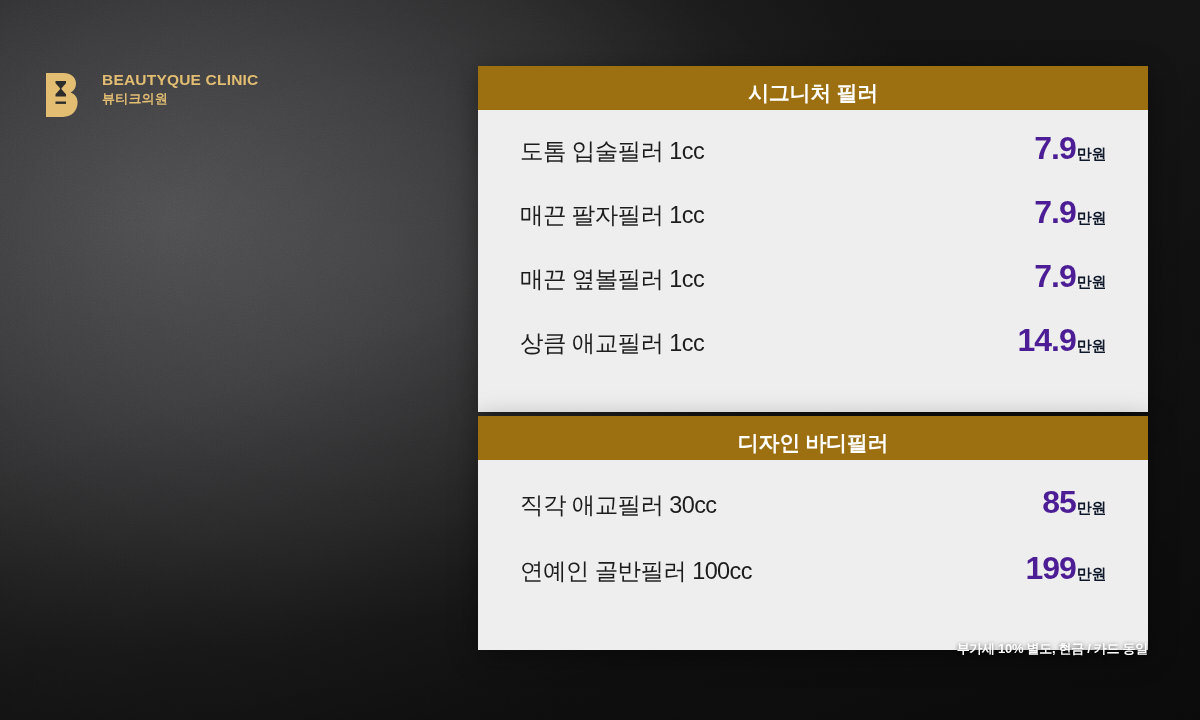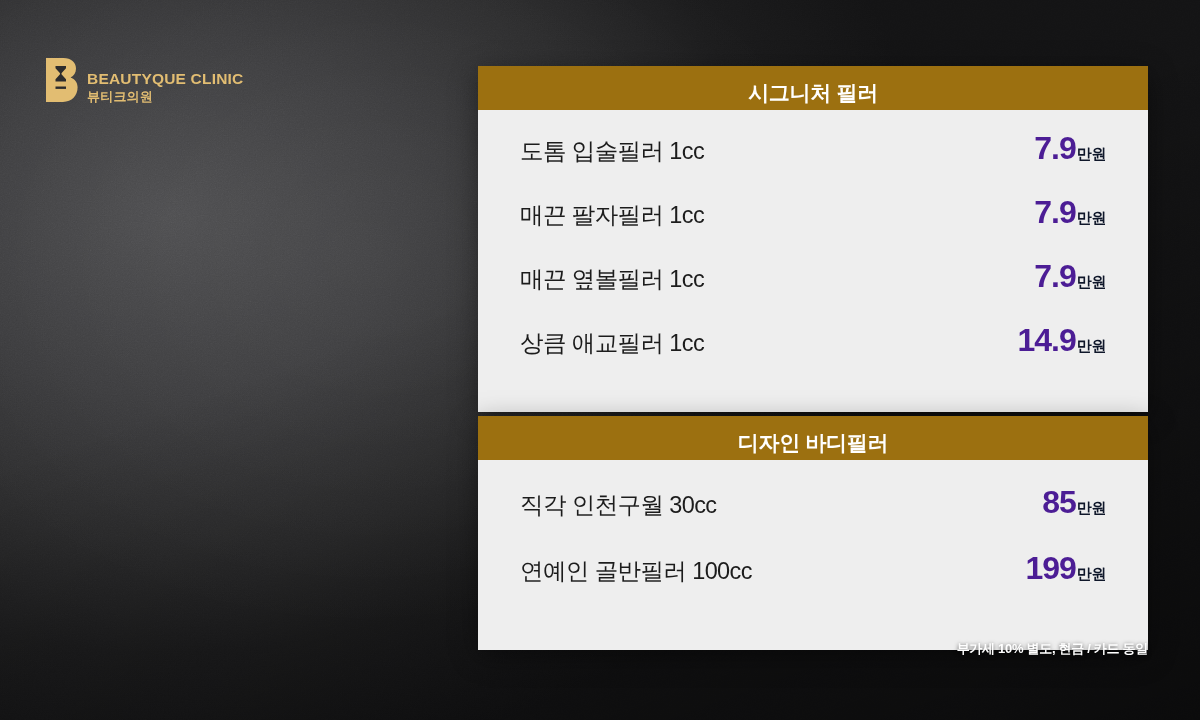--- a/index.html
+++ b/index.html
@@ -36,24 +36,24 @@
     pointer-events: none;
     background:
       radial-gradient(ellipse 900px 700px at 30% 35%, rgba(255,255,255,.045) 0%, rgba(0,0,0,0) 55%),
       linear-gradient(160deg, rgba(0,0,0,0) 40%, rgba(0,0,0,.45) 100%);
   }
 
   
   .logo {
     position: absolute;
     left: 44px;
-    top: 57px;
-    display: flex;
-    align-items: flex-end;
-    gap: 9px;
+    top: 72px;
+    display: flex;
+    align-items: flex-start;
+    gap: 24px;
   }
   .logo-mark {
     width: 34px;
     height: 46px;
     display: block;
   }
   .logo-text {
     display: flex;
     flex-direction: column;
     justify-content: center;
@@ -232,21 +232,21 @@
       </div>
 
     </div>
   </div>
 
   <div class="panel panel-b">
     <div class="panel-head">디자인 바디필러</div>
     <div class="panel-body">
 
       <div class="prow">
-        <span class="prow-name">직각 인천구월 30cc</span>
+        <span class="prow-name">직각 애교필러 30cc</span>
         <span class="prow-price">
           <span class="prow-amount">85</span>
           <span class="prow-unit">만원</span>
         </span>
       </div>
 
       <div class="prow">
         <span class="prow-name">연예인 골반필러 100cc</span>
         <span class="prow-price">
           <span class="prow-amount">199</span>

